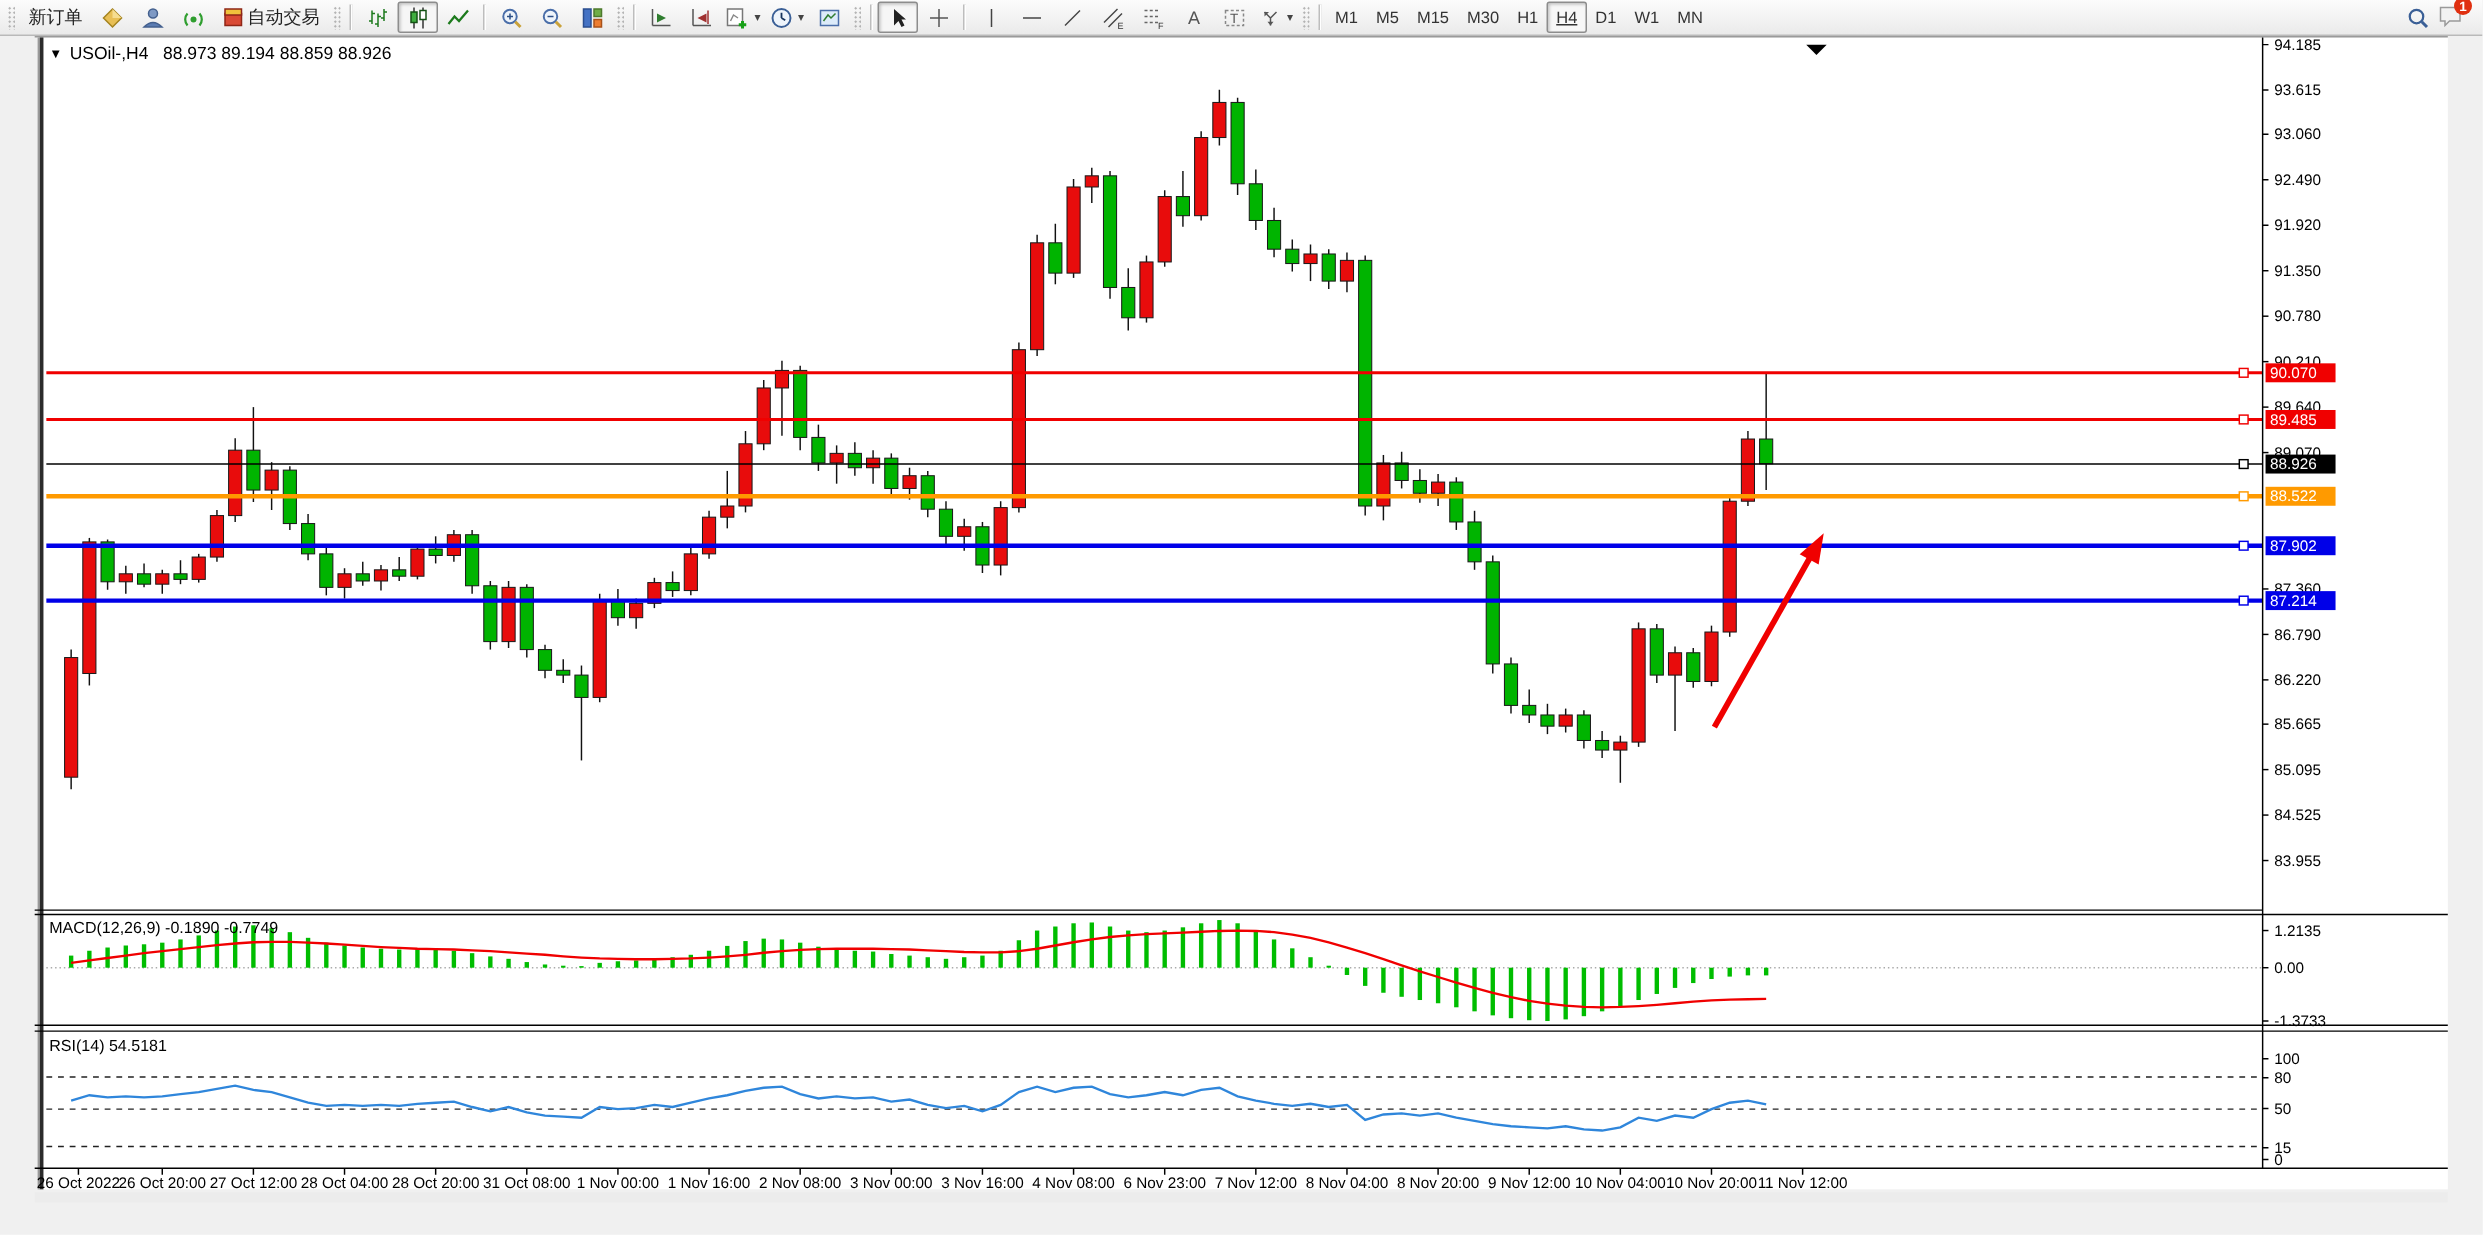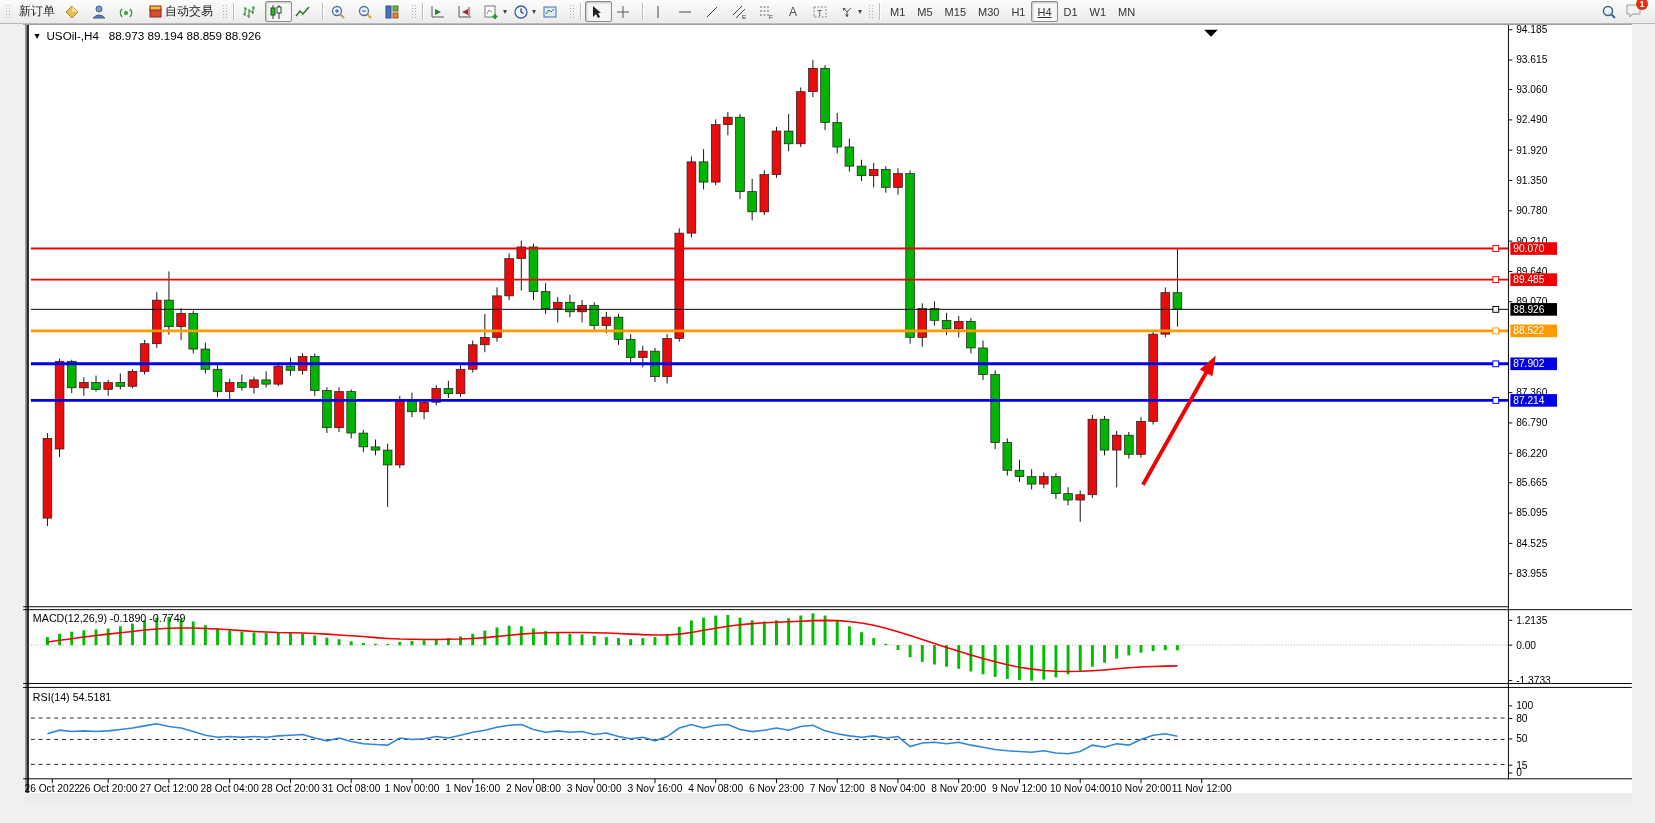--- a/index.html
+++ b/index.html
@@ -2,21 +2,21 @@
 <html><head>
 <meta charset="utf-8">
 <style>
   html,body{margin:0;padding:0;background:#f0f0f0;width:1655px;height:823px;overflow:hidden;
     font-family:"Liberation Sans",sans-serif;-webkit-font-smoothing:antialiased;}
   .toolbar{height:23px;display:flex;align-items:center;background:linear-gradient(#fcfcfc,#eaeaea);
     border-bottom:1px solid #b9b9b9;padding:0 2px;font-size:12px;color:#222;}
   .grip{width:5px;height:16px;margin:0 3px;
     background-image:radial-gradient(#aeaeae 34%,transparent 36%);background-size:3px 3px;}
   .sep{width:1px;height:17px;background:#bdbdbd;border-right:1px solid #fff;margin:0 3px;}
-  .tbtn{height:19px;min-width:21px;display:flex;align-items:center;
+  .tbtn{height:19px;min-width:21px;display:flex;align-items:center;justify-content:center;
     border:1px solid transparent;border-radius:2px;padding:0 2px;cursor:default;gap:2px;}
   .tbtn.pressed{border-color:#8d8d8d;background:#f6f6f6;box-shadow:inset 1px 1px 2px rgba(0,0,0,.22);}
   .tbtn.txt{padding:0 5px;}
   .tf{font-size:11px;color:#333;padding:0 5px;height:19px;display:flex;align-items:center;
     border:1px solid transparent;border-radius:2px;}
   .tf.pressed{border-color:#8d8d8d;background:#f7f7f7;box-shadow:inset 1px 1px 2px rgba(0,0,0,.22);text-decoration:underline;}
   .caret{font-size:8px;color:#444;margin-left:1px;}
   .spacer{flex:1;}
   .badge{position:absolute;top:-4px;right:-5px;background:#e03010;color:#fff;border-radius:7px;
     min-width:12px;height:12px;font-size:9px;line-height:12px;text-align:center;font-weight:bold;}

